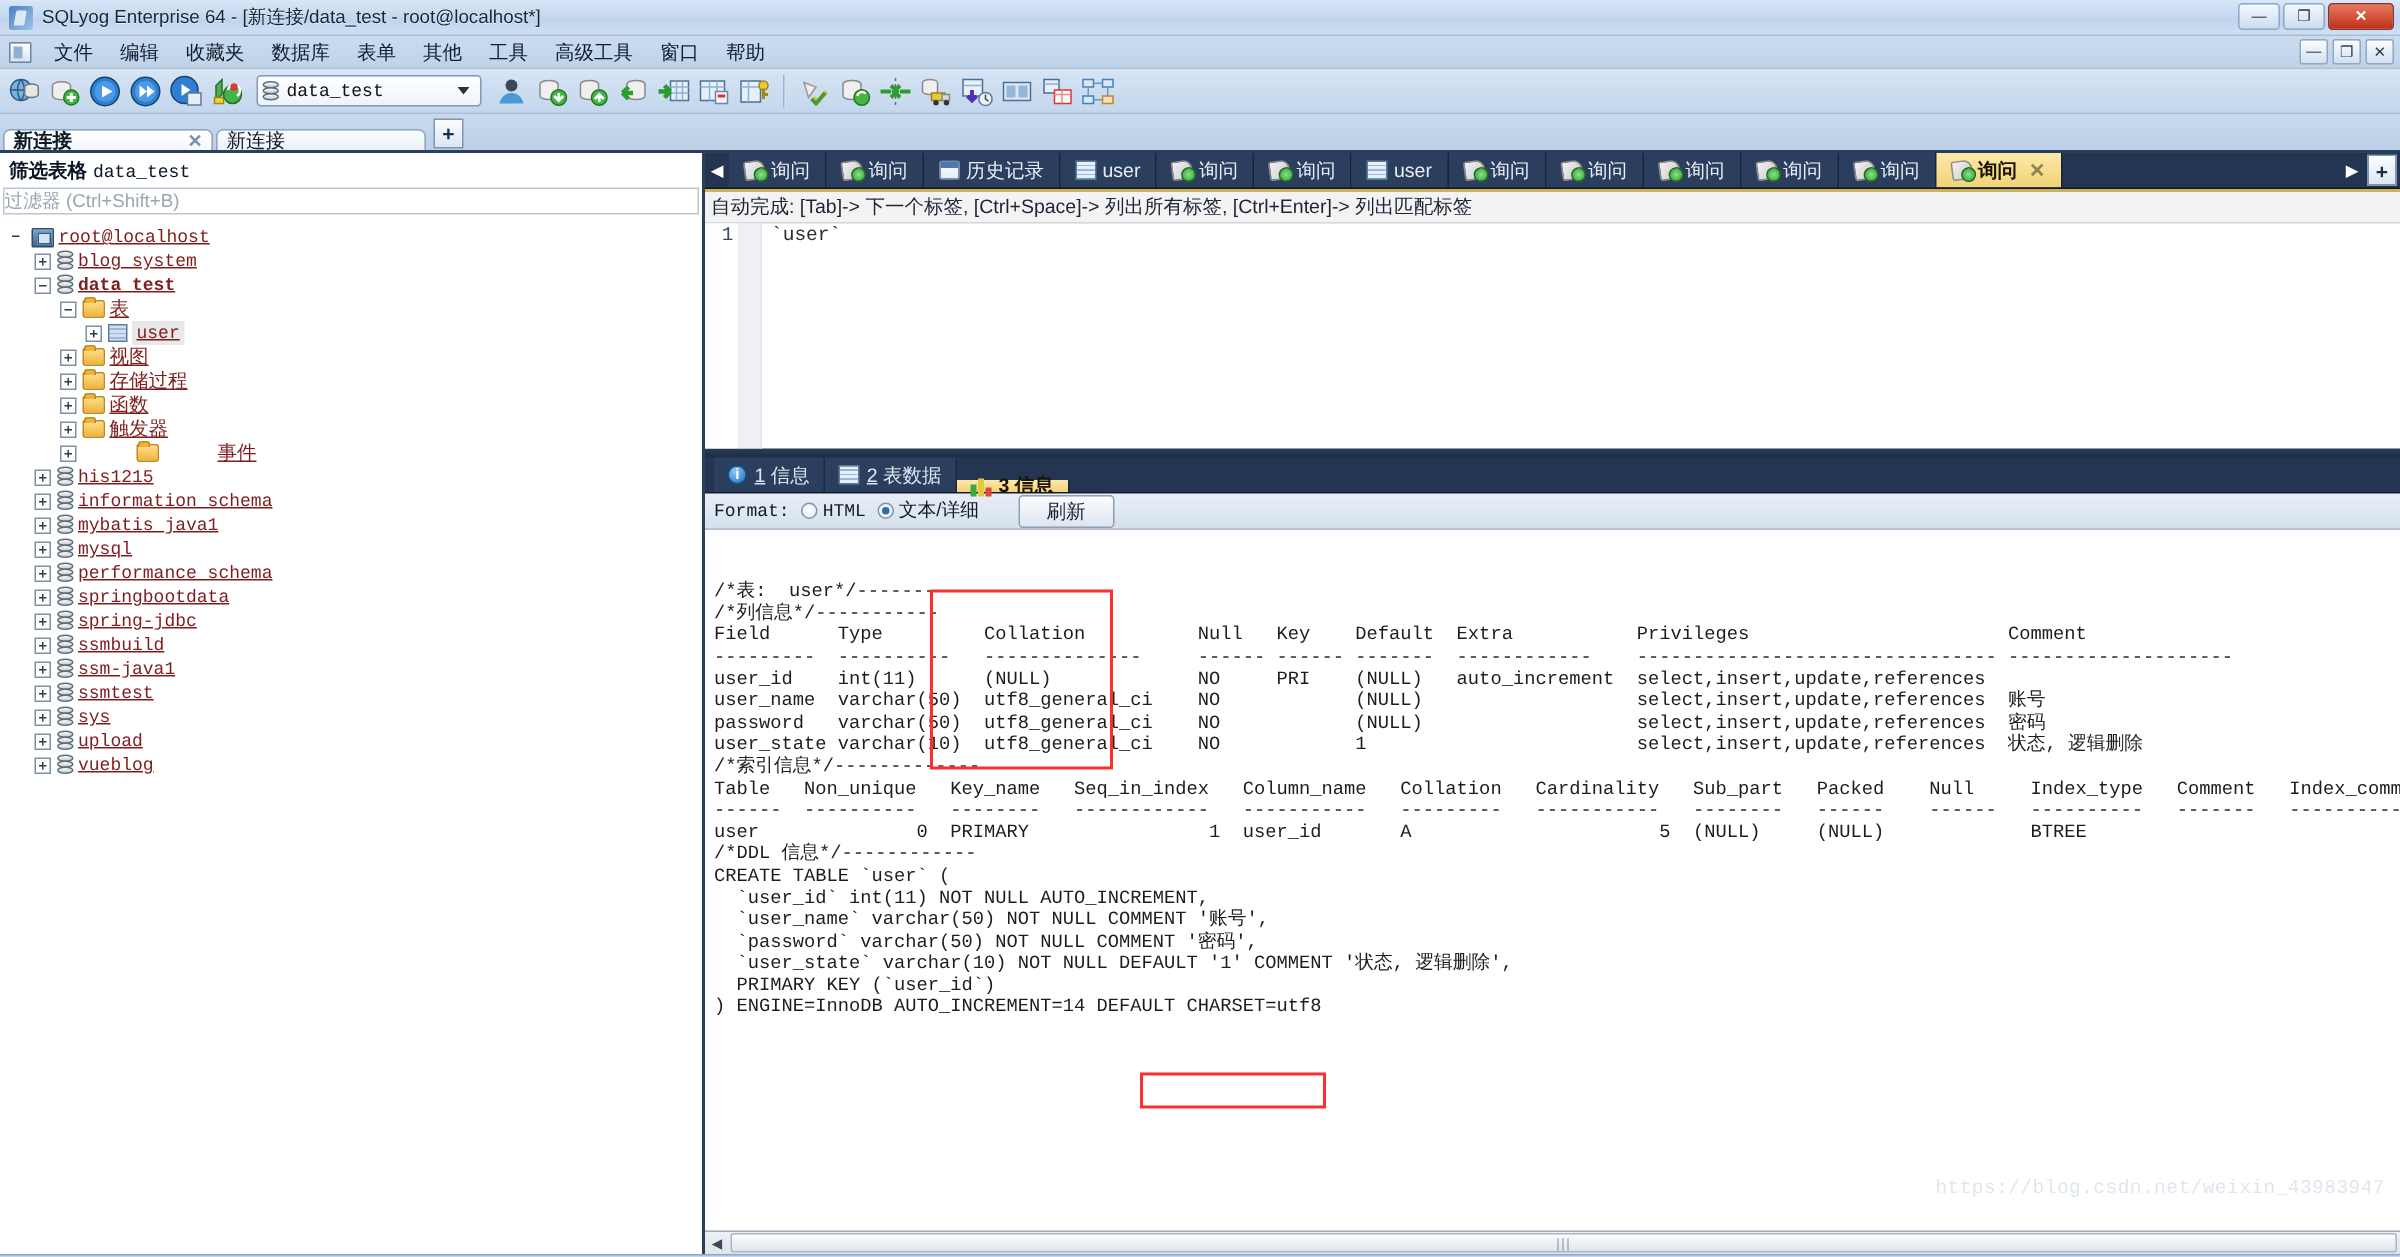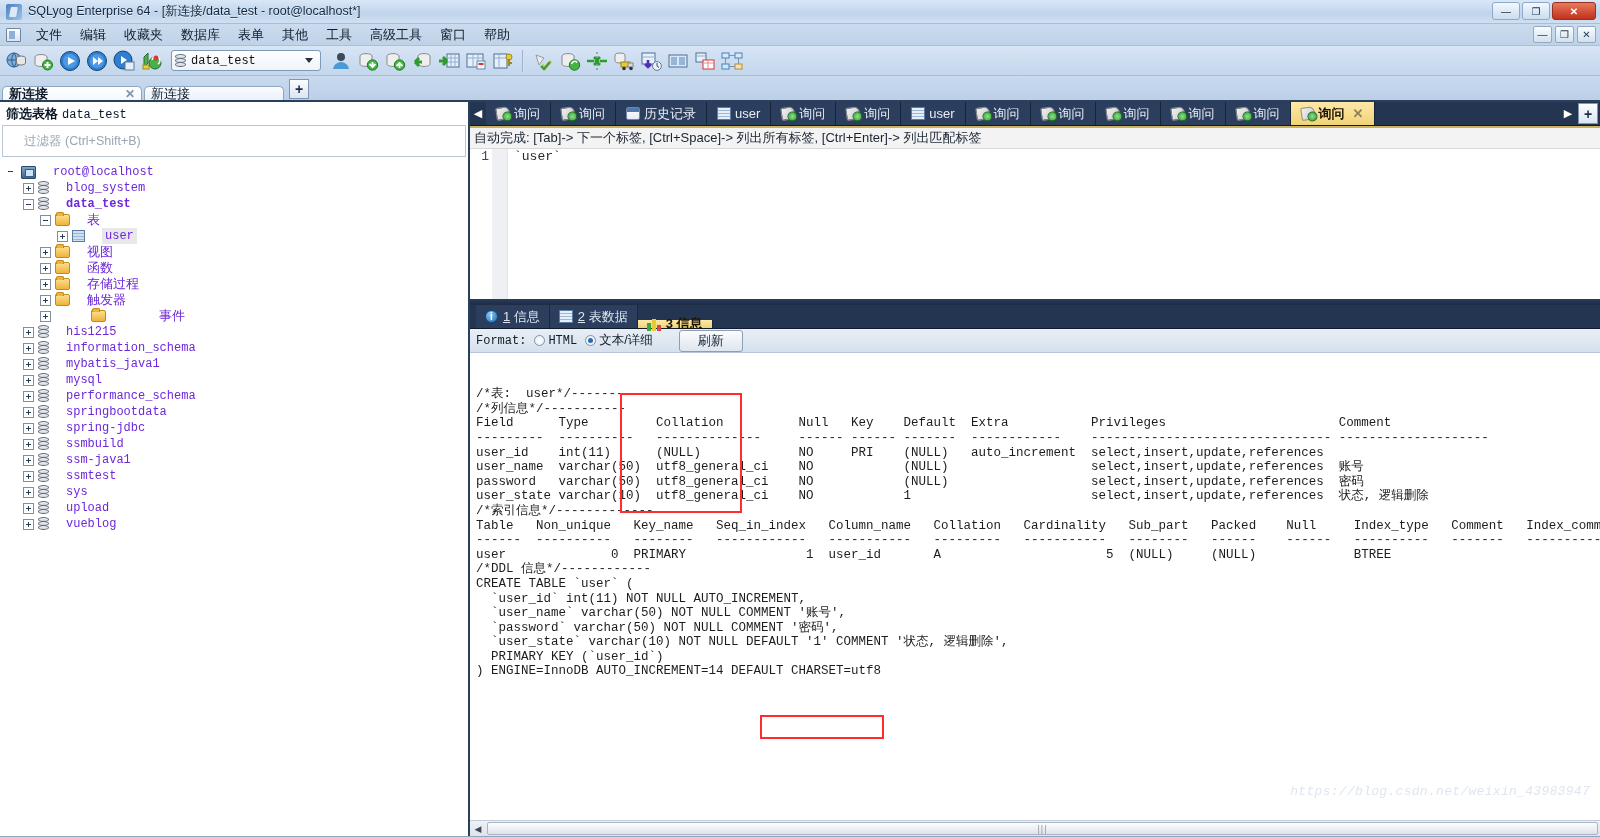--- a/index.html
+++ b/index.html
@@ -161,36 +161,36 @@
   }
   .filter-title {
     padding: 3px 6px 2px 6px; font-size: 13px; color:#0b1726;
     background: #ffffff;
   }
   .filter-title b { font-weight: bold; }
   .filter-title .mono {
     font-family: "Liberation Mono", monospace; font-size: 12px; margin-left: 4px;
   }
   .filter-input {
-    margin: 0 2px 3px 2px; height: 32px;
+    margin: 0 2px 3px 2px; height: 18px;
     border: 1px solid #b9c6d4; background: #fff;
-    display:flex; align-items:center; padding: 0 21px;
+    display:flex; align-items:center; padding: 0 0;
     color: #9aa6b3; font-size: 12.5px;
   }
   .tree { flex: 1; padding: 4px 0 0 6px; overflow: hidden; font-size: 12px; }
   .trow { display: flex; align-items: center; height: 16px; line-height: 16px; white-space: nowrap;}
   .exp {
     width: 11px; height: 11px; border: 1px solid #7e8fa3; background: #fff;
     margin-right: 4px; position: relative; flex:0 0 auto;
   }
   .exp:before { content:""; position:absolute; left:2px; top:4px; width:5px; height:1px; background:#2b3c4e;}
   .exp.plus:after { content:""; position:absolute; left:4px; top:2px; width:1px; height:5px; background:#2b3c4e;}
   .exp.none { border: none; background: none; }
   .tlabel {
-    font-family: "Liberation Mono", monospace; font-size: 12px; color: #6d28d9; margin-left: 17px;
+    font-family: "Liberation Mono", monospace; font-size: 12px; color: #7f1d1d; margin-left: 3px; text-decoration: underline;
   }
   .tlabel.cjk { font-family: "Liberation Sans", sans-serif; font-size: 13px; }
   .tlabel.bold { font-weight: bold; }
   .tlabel.sel { background: #e8e8e8; padding: 0 3px; }
   .folder {
     width: 15px; height: 12px; flex:0 0 auto;
     background: linear-gradient(#ffdf8a,#eeb33c);
     border: 1px solid #c08b1c; border-radius: 1px 2px 2px 2px;
     position: relative;
   }
@@ -352,21 +352,20 @@
     position:absolute; left: 17px; right: 2px; top:1px; height:13px;
     background: linear-gradient(#fdfdfe,#dde3ea);
     border: 1px solid #a9b5c2; border-radius: 2px;
     display:flex; align-items:center; justify-content:center;
     color:#8b97a5; font-size: 9px; letter-spacing:1px;
   }
   .watermark {
     position: absolute; right: 10px; bottom: 20px;
     color: #dfe6ef; font-size: 13px; letter-spacing: .3px;
     white-space: nowrap;
-    font-style: italic;
   }
   .statusbar-bottom {
     height: 6px; background: linear-gradient(#c6d8ec,#b4c9e2);
     border-top:1px solid #8fa7c2;
   }
 </style>
 </head>
 <body>
 
 <div class="app">
@@ -635,26 +634,26 @@
             <span class="tlabel sel">user</span>
           </div>
           <div class="trow" style="padding-left: 34px;">
             <span class="exp plus"></span>
             <span class="folder"></span>
             <span class="tlabel cjk">视图</span>
           </div>
           <div class="trow" style="padding-left: 34px;">
             <span class="exp plus"></span>
             <span class="folder"></span>
+            <span class="tlabel cjk">存储过程</span>
+          </div>
+          <div class="trow" style="padding-left: 34px;">
+            <span class="exp plus"></span>
+            <span class="folder"></span>
             <span class="tlabel cjk">函数</span>
-          </div>
-          <div class="trow" style="padding-left: 34px;">
-            <span class="exp plus"></span>
-            <span class="folder"></span>
-            <span class="tlabel cjk">存储过程</span>
           </div>
           <div class="trow" style="padding-left: 34px;">
             <span class="exp plus"></span>
             <span class="folder"></span>
             <span class="tlabel cjk">触发器</span>
           </div>
           <div class="trow" style="padding-left: 34px; gap: 36px;">
             <span class="exp plus"></span>
             <span class="folder"></span>
             <span class="tlabel cjk">事件</span>

